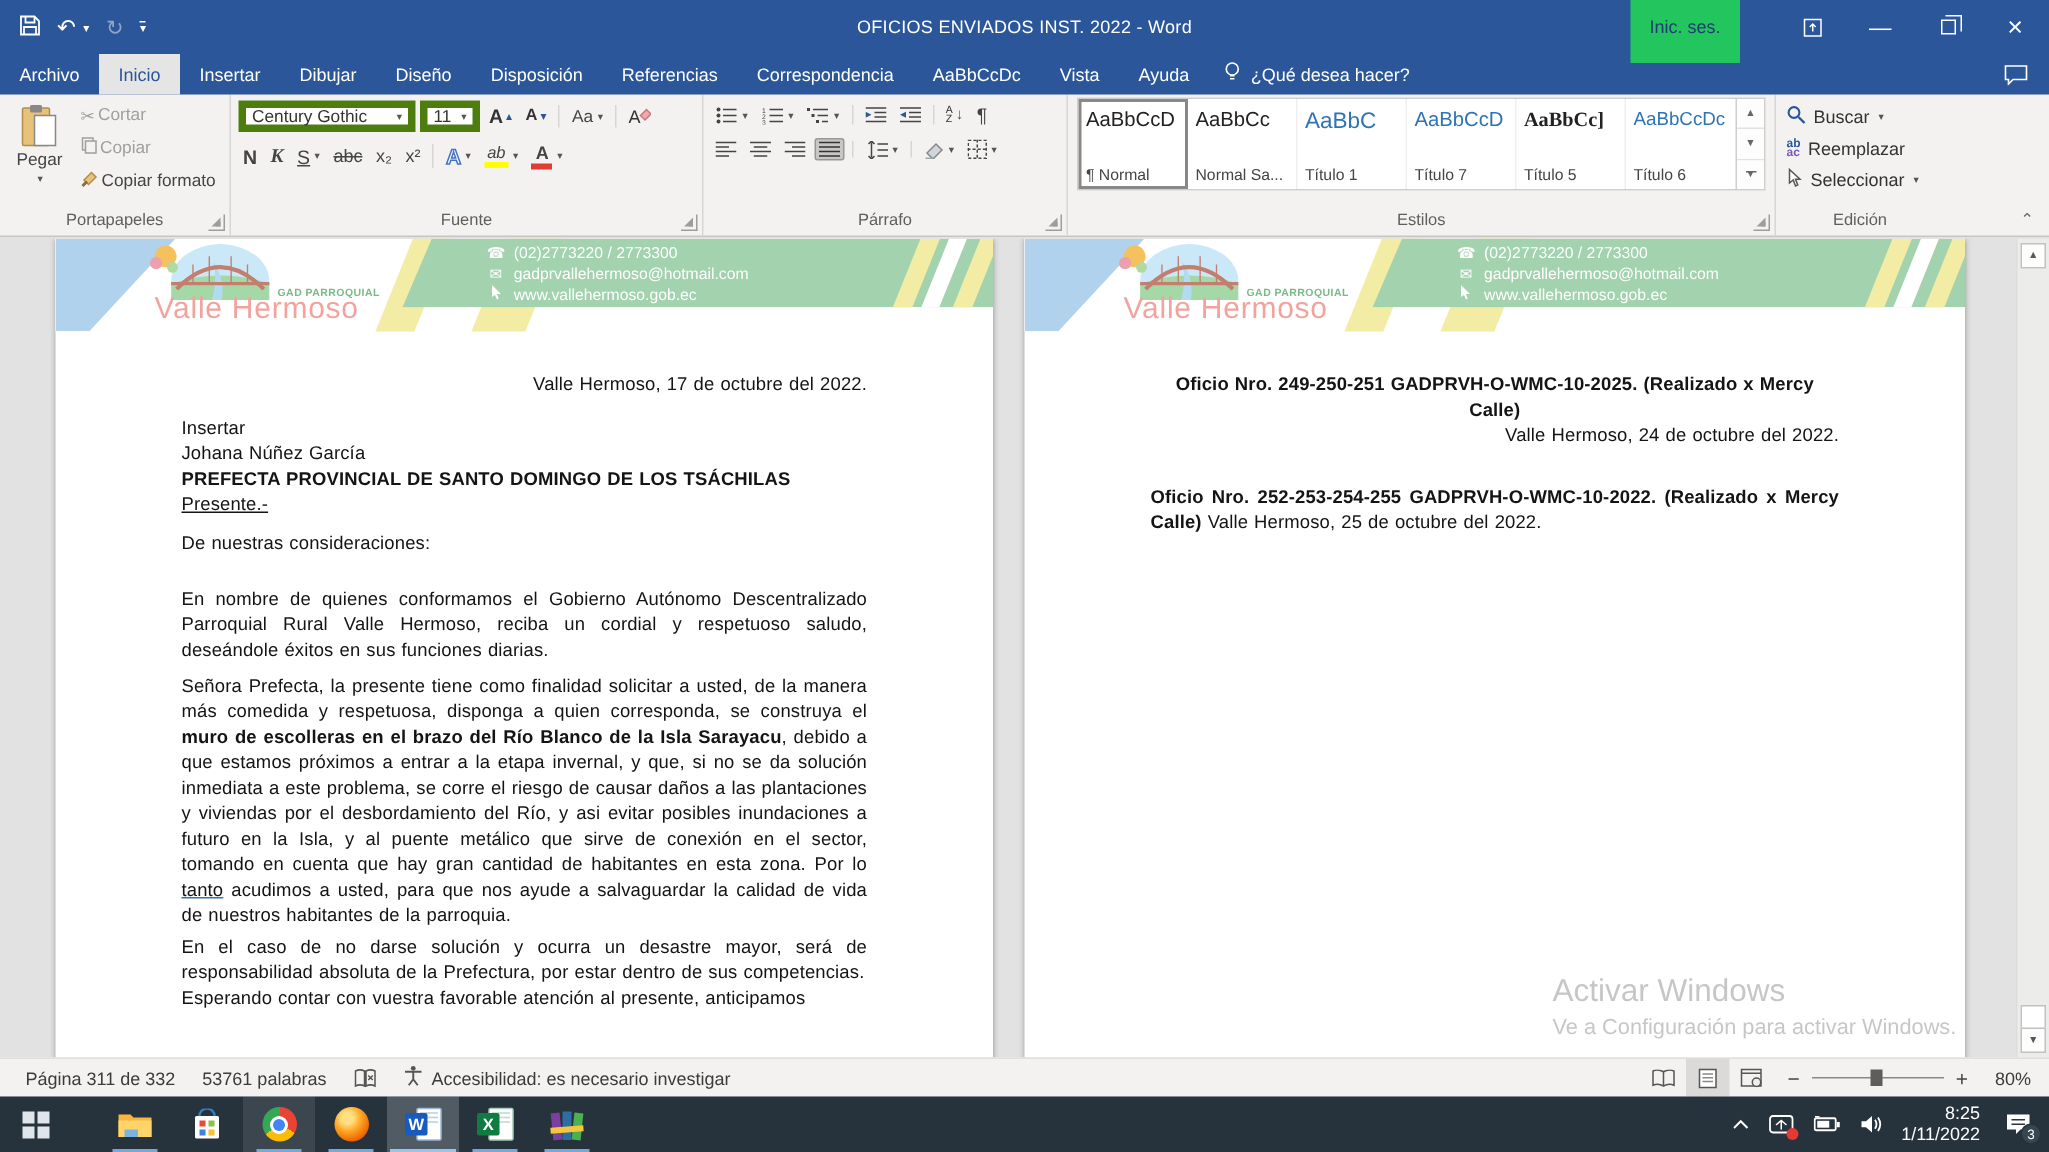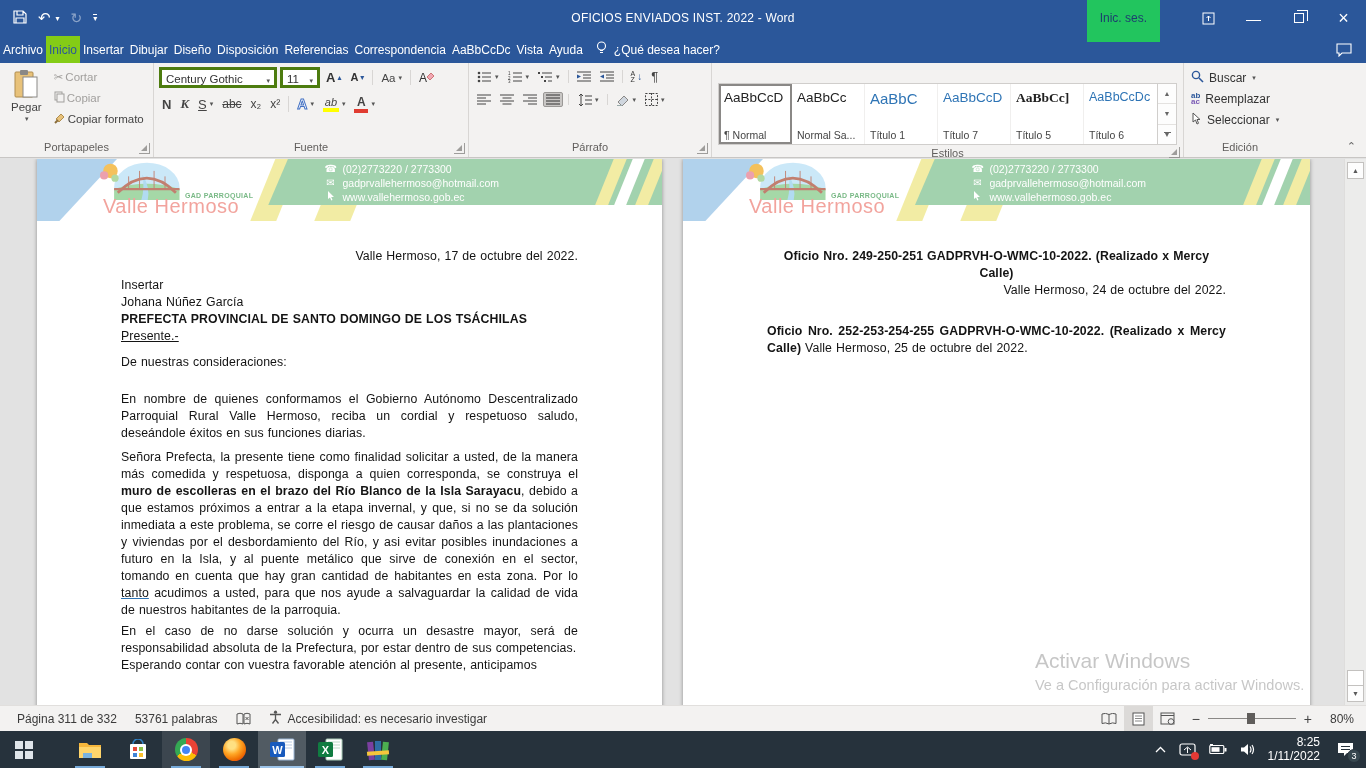--- a/index.html
+++ b/index.html
@@ -13,40 +13,40 @@
   .qat .mini-arrow{font-size:8px;margin-left:-6px}
   .tb-title{position:absolute;left:0;right:0;text-align:center;font-size:12px;letter-spacing:.2px;pointer-events:none}
   .tb-right{margin-left:auto;display:flex;align-items:center;height:100%;z-index:2}
   .signin{background:#22c55e;color:#1e3e6f;font-size:12px;padding:17px 13px;margin-right:26px;cursor:pointer}
   .winbtn{width:45px;height:100%;display:flex;align-items:center;justify-content:center;font-size:15px;color:#fff}
   .restore-glyph{width:10px;height:10px;border:1px solid #fff;position:relative;background:#2b579a}
   .restore-glyph:before{content:"";position:absolute;left:2px;top:-4px;width:10px;height:10px;border:1px solid #fff;border-bottom:none;border-left:none}
 
   
   .tabrow{position:absolute;top:36px;left:0;right:0;height:27px;background:#2b579a;display:flex;align-items:stretch;color:#fff;font-size:12px;z-index:29}
-  .tab{padding:0 3px;display:flex;align-items:center;cursor:pointer;white-space:nowrap}
-  .tab.active{background:#84cc16;color:#2b579a}
+  .tab{padding:0 13px;display:flex;align-items:center;cursor:pointer;white-space:nowrap}
+  .tab.active{background:#e5e5e5;color:#2b579a}
   .tellme{display:flex;align-items:center;gap:7px;padding:0 10px}
   .bubble{margin-left:auto;margin-right:14px;display:flex;align-items:center}
 
   
   .ribbon{position:absolute;top:63px;left:0;right:0;height:95px;background:#f3f2f1;border-bottom:1px solid #c8c6c4;display:flex;z-index:28}
   .group{position:relative;height:100%;border-right:1px solid #d8d6d4;display:flex;flex-direction:column;flex:0 0 auto}
   .gbody{flex:1;display:flex;padding:4px 5px 0;gap:3px}
   .glabel{height:18px;text-align:center;font-size:11px;color:#605e5c;line-height:16px;position:relative}
   .launcher{position:absolute;right:3px;bottom:3px;width:11px;height:11px;border-left:1px solid #8a8886;border-top:1px solid #8a8886;transform:rotate(180deg);opacity:.8;cursor:pointer}
   .launcher:after{content:"";position:absolute;left:2px;top:2px;border:3px solid transparent;border-left-color:#8a8886;border-top-color:#8a8886}
   .vsep{width:1px;background:#d8d6d4;margin:3px 2px;align-self:stretch}
   .rcol{display:flex;flex-direction:column;gap:3px}
   .rrow{display:flex;align-items:center;gap:3px}
   .rbtn{display:flex;align-items:center;gap:2px;padding:2px 3px;border-radius:2px;font-size:11.5px;color:#444;cursor:pointer;white-space:nowrap}
   .rbtn.pressed{background:#c9c7c5;border:1px solid #9a9896;padding:1px 2px}
   .disabled{color:#a19f9d}
   .da{font-size:7px;color:#555;margin-left:1px}
-  .combo{height:21px;border:3px solid #4d7c0f;background:#fff;display:flex;align-items:flex-end;font-size:11.5px;padding:0 4px;color:#333;gap:0;cursor:pointer}
+  .combo{height:21px;border:5px solid #4d7c0f;background:#fff;display:flex;align-items:center;font-size:11.5px;padding:0 4px;color:#333;gap:0;cursor:pointer}
   .bigbtn{display:flex;flex-direction:column;align-items:center;justify-content:flex-start;gap:2px;font-size:11.5px;color:#444;padding:2px 6px;cursor:pointer}
 
   
   .gallery{display:flex;border:1px solid #d0cecc;background:#fff;height:62px}
   .stylecell{width:73px;padding:6px 5px 3px;display:flex;flex-direction:column;justify-content:space-between;cursor:pointer;border-right:1px solid #f0efee}
   .stylecell .sample{font-size:13.5px;color:#222;white-space:nowrap;overflow:hidden}
   .stylecell .sname{font-size:10.5px;color:#444;white-space:nowrap;overflow:hidden}
   .stylecell.sel{outline:2px solid #8a8886;outline-offset:-2px;background:#fff}
   .stylecell .blue{color:#2e74b5}
   .galscroll{width:19px;display:flex;flex-direction:column;border-left:1px solid #d0cecc}
@@ -399,21 +399,21 @@
               <path d="M6.5 0 v13 M0 6.5 h13" stroke="#444" stroke-dasharray="2 1.4"></path>
             </svg>
             <span class="da">▾</span>
         </div>
       </div>
     </div>
     <div class="glabel"><span>Párrafo</span><span class="launcher"></span></div>
   </div>
 
   <div class="group" style="width:472px">
-    <div class="gbody" style="padding:20px 6px 0">
+    <div class="gbody" style="padding:2px 6px 0">
       <div class="gallery">
         <div class="stylecell sel">
           <span class="sample">AaBbCcD</span>
           <span class="sname">¶ Normal</span>
         </div>
         <div class="stylecell">
           <span class="sample">AaBbCc</span>
           <span class="sname">Normal Sa...</span>
         </div>
         <div class="stylecell">
@@ -583,21 +583,21 @@
           <div class="crow">
               <span class="cic"><svg width="8" height="10" viewBox="0 0 8 10">
                   <path d="M1 0 L7 6 L4.2 6 L5.5 9 L4.3 9.6 L3 6.6 L1 8 Z" fill="#fff"></path>
                 </svg></span>
               <span>www.vallehermoso.gob.ec</span>
             </div>
         </div>
       </div>
     </div>
     <div class="ptext">
-      <div class="tc b">Oficio Nro. 249-250-251 GADPRVH-O-WMC-10-2022. (Realizado x Mercy Calle)</div>
+      <div class="tc b">Oficio Nro. 249-250-251 GADPRVH-O-WMC-10-2025. (Realizado x Mercy Calle)</div>
       <div class="tr">Valle Hermoso, 24 de octubre del 2022.</div>
       <p class="just" style="margin-top:24px"><span class="b">Oficio Nro. 252-253-254-255 GADPRVH-O-WMC-10-2022. (Realizado x Mercy Calle)</span><span> Valle Hermoso, 25 de octubre del 2022.</span></p>
     </div>
   </div>
 
   <div class="wm">
     <div class="wm1">Activar Windows</div>
     <div class="wm2">Ve a Configuración para activar Windows.</div>
   </div>
 

